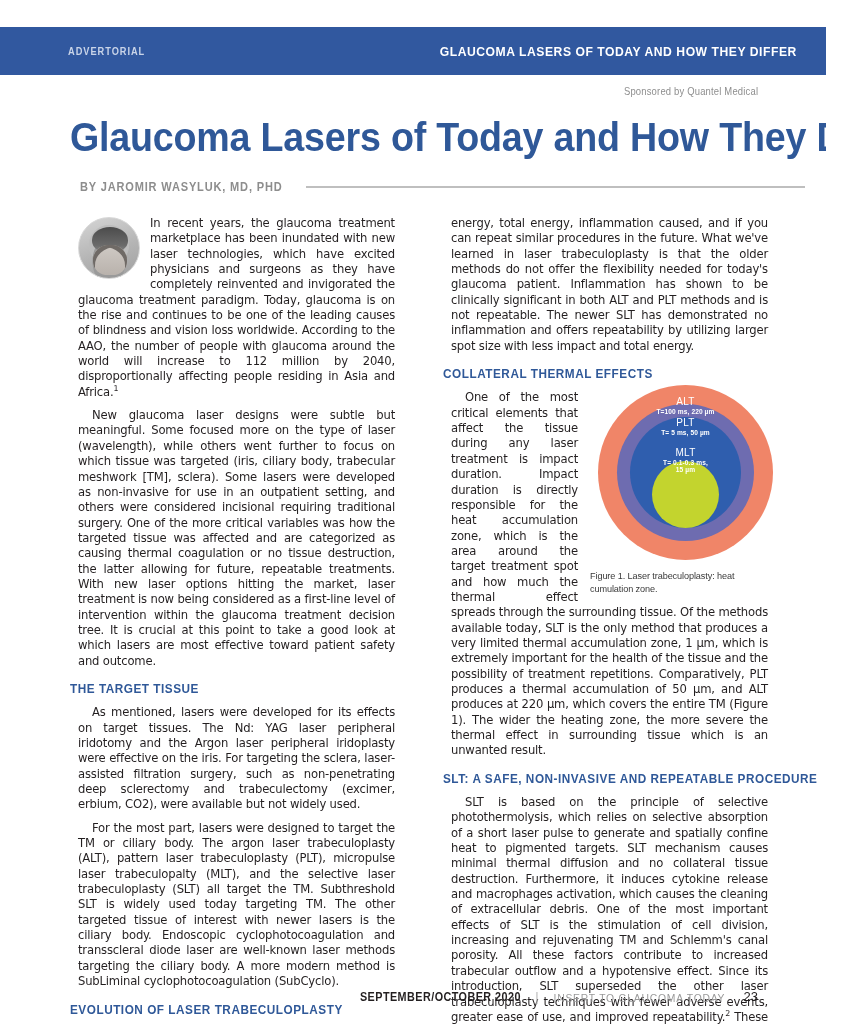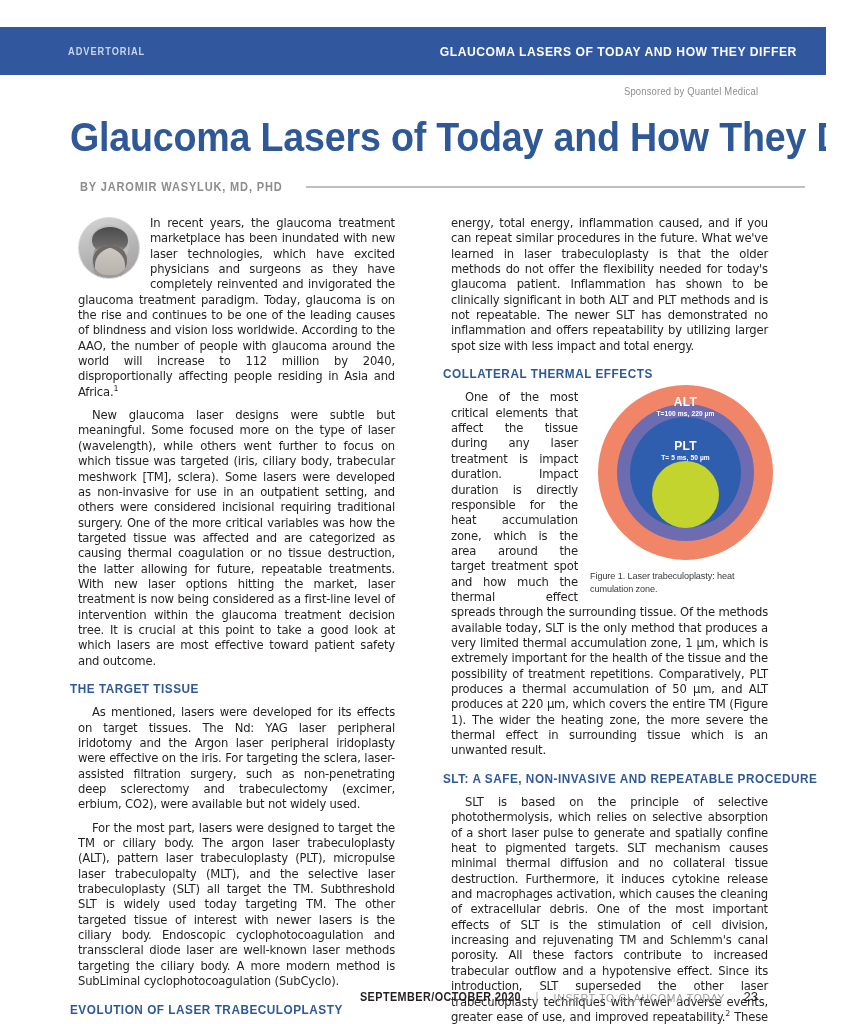--- a/index.html
+++ b/index.html
@@ -224,32 +224,32 @@
     width: 175px;
     left: 0;
     text-align: center;
     color: #ffffff;
     font-family: "Liberation Sans", sans-serif;
     line-height: 1.12;
     pointer-events: none;
   }
   .ring-label .t {
     display: block;
-    font-weight: 700;
-    font-size: 12px;
+    font-weight: 400;
+    font-size: 10px;
     letter-spacing: 0.3px;
   }
   .ring-label .s {
     display: block;
     font-weight: 700;
     font-size: 6.6px;
     letter-spacing: 0.1px;
   }
   .lbl-alt { top: 11px; }
-  .lbl-plt { top: 55px; }
+  .lbl-plt { top: 32px; }
   .lbl-mlt { top: 62px; }
   .lbl-slt { top: 93px; }
 
   .fig-caption {
     margin-top: 9px;
     font-size: 9.6px;
     line-height: 13px;
     color: #3a3a3a;
     font-family: "Liberation Sans Narrow", "Liberation Sans", sans-serif;
     letter-spacing: -0.1px;
@@ -356,20 +356,25 @@
         <span class="ring-label lbl-alt">
           <span class="t">ALT</span>
           <span class="s">T=100 ms, 220 µm</span>
         </span>
 
         <span class="ring-label lbl-plt">
           <span class="t">PLT</span>
           <span class="s">T= 5 ms, 50 µm</span>
         </span>
 
+        <span class="ring-label lbl-mlt">
+          <span class="t">MLT</span>
+          <span class="s">T= 0.1-0.3 ms,</span>
+          <span class="s">15 µm</span>
+        </span>
 
       </div>
       <div class="fig-caption">Figure 1. Laser trabeculoplasty: heat cumulation zone.</div>
     </div>
 
     <p>
       <span>One of the most critical elements that affect the tissue during any laser treatment is impact duration. Impact duration is directly responsible for the heat accumulation zone, which is the area around the target treatment spot and how much the thermal effect spreads through the surrounding tissue. Of the methods available today, SLT is the only method that produces a very limited thermal accumulation zone, 1 µm, which is extremely important for the health of the tissue and the possibility of treatment repetitions. Comparatively, PLT produces a thermal accumulation of 50 µm, and ALT produces at 220 µm, which covers the entire TM (Figure 1). The wider the heating zone, the more severe the thermal effect in surrounding tissue which is an unwanted result.</span>
     </p>
 
     <h2 class="sec">SLT: A SAFE, NON-INVASIVE AND REPEATABLE PROCEDURE</h2>

